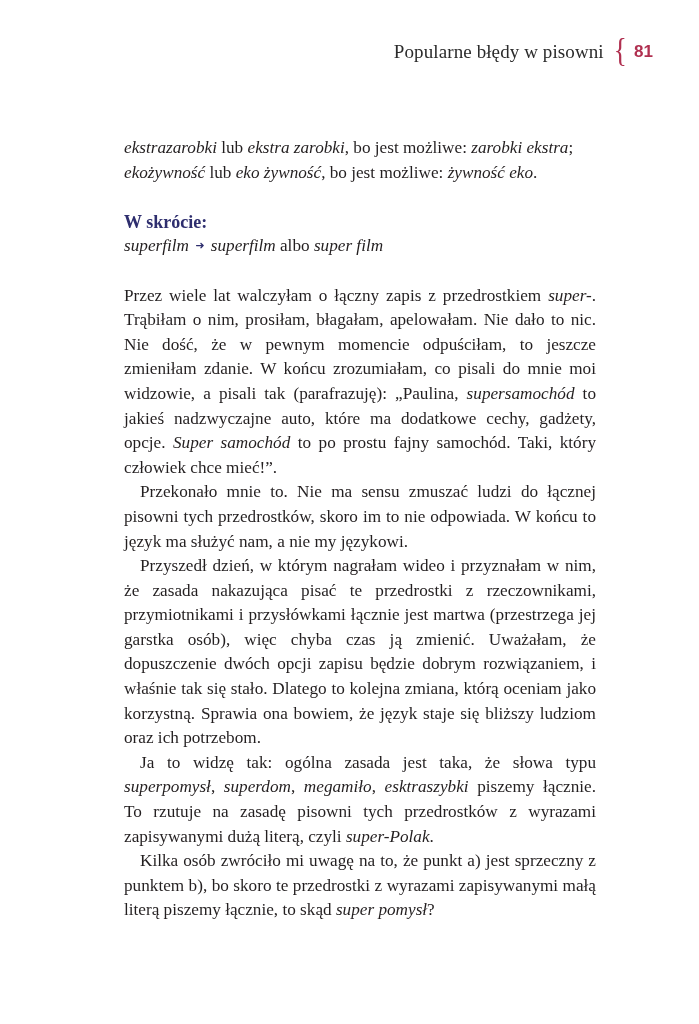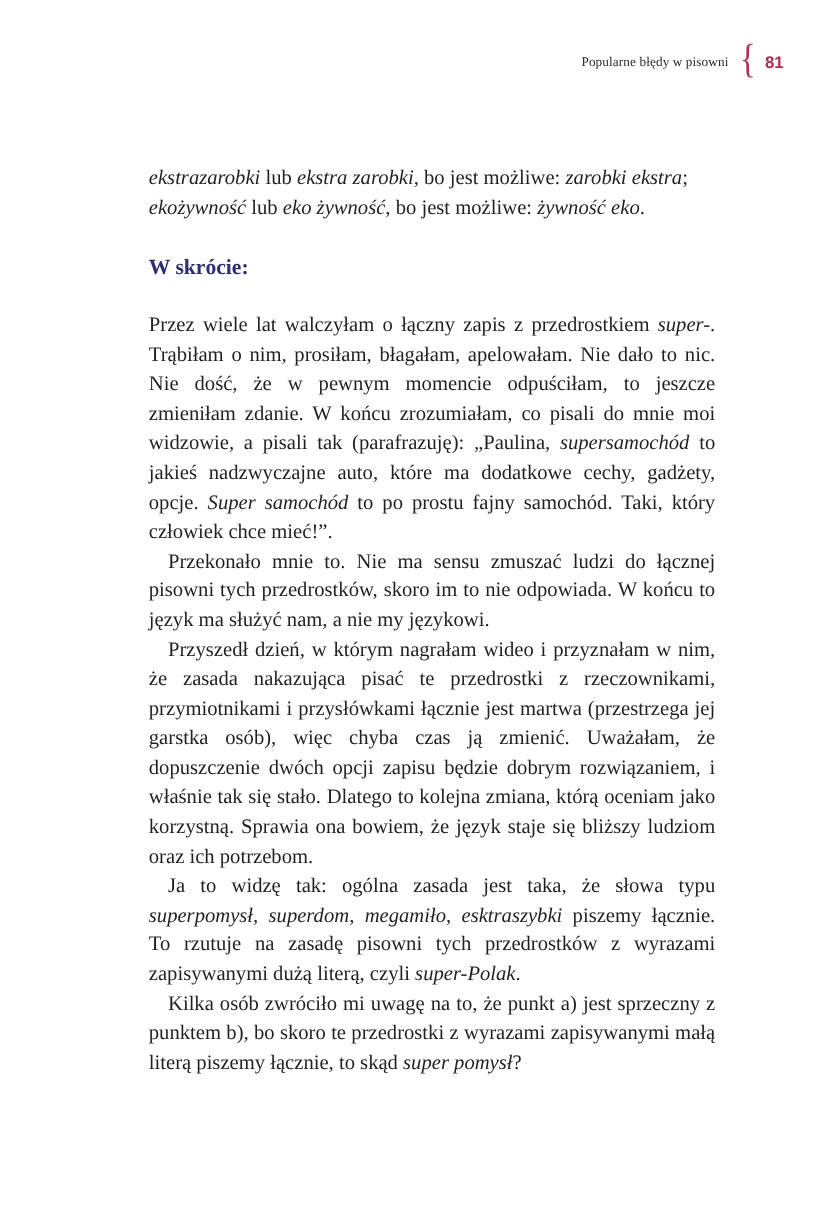--- a/index.html
+++ b/index.html
@@ -17,36 +17,36 @@
     }
     .running-header {
       position: absolute;
       top: 36px;
       right: 46px;
       display: flex;
       align-items: center;
       gap: 8px;
     }
     .running-title {
-      font-size: 11px;
+      font-size: 19px;
       color: #2b2b2b;
       letter-spacing: 0.1px;
     }
     .brace {
       font-family: "Liberation Serif", serif;
       font-size: 34px;
       color: #b03050;
       line-height: 1;
       transform: scaleX(0.8);
       margin-top: -3px;
     }
     .page-number {
       font-family: "Liberation Sans", "DejaVu Sans", sans-serif;
       font-weight: bold;
-      font-size: 14px;
+      font-size: 17px;
       color: #b03050;
       margin-left: -2px;
     }
     .content {
       position: absolute;
       top: 136px;
       left: 124px;
       width: 472px;
       font-size: 17.2px;
       line-height: 24.6px;
@@ -87,20 +87,25 @@
   <span class="page-number">81</span>
 </header>
 
 <main class="content">
   <p class="justify-last"><em>ekstrazarobki</em><span> lub </span><em>ekstra zarobki</em><span>, bo jest możliwe: </span><em>zarobki ekstra</em><span>;</span></p>
   <p class="justify-last"><em>ekożywność</em><span> lub </span><em>eko żywność</em><span>, bo jest możliwe: </span><em>żywność eko</em><span>.</span></p>
 
   <div class="gap"></div>
 
   <p class="section-head">W skrócie:</p>
+  <p class="justify-last">
+    <em>superfilm</em>
+    <span class="arrow">➜</span>
+    <em>superfilm</em><span> albo </span><em>super film</em>
+  </p>
 
   <div class="gap"></div>
 
   <p class="justify-last"><span>Przez wiele lat walczyłam o łączny zapis z przedrostkiem </span><em>super-</em><span>. Trąbiłam o nim, prosiłam, błagałam, apelowałam. Nie dało to nic. Nie dość, że w pewnym momencie odpuściłam, to jeszcze zmieniłam zdanie. W końcu zrozumiałam, co pisali do mnie moi widzowie, a pisali tak (parafrazuję): „Paulina, </span><em>supersamochód</em><span> to jakieś nadzwyczajne auto, które ma dodatkowe cechy, gadżety, opcje. </span><em>Super samochód</em><span> to po prostu fajny samochód. Taki, który człowiek chce mieć!”.</span></p>
   <p class="indent justify-last"><span>Przekonało mnie to. Nie ma sensu zmuszać ludzi do łącznej pisowni tych przedrostków, skoro im to nie odpowiada. W końcu to język ma służyć nam, a nie my językowi.</span></p>
   <p class="indent justify-last"><span>Przyszedł dzień, w którym nagrałam wideo i przyznałam w nim, że zasada nakazująca pisać te przedrostki z rzeczownikami, przymiotnikami i przysłówkami łącznie jest martwa (przestrzega jej garstka osób), więc chyba czas ją zmienić. Uważałam, że dopuszczenie dwóch opcji zapisu będzie dobrym rozwiązaniem, i właśnie tak się stało. Dlatego to kolejna zmiana, którą oceniam jako korzystną. Sprawia ona bowiem, że język staje się bliższy ludziom oraz ich potrzebom.</span></p>
   <p class="indent justify-last"><span>Ja to widzę tak: ogólna zasada jest taka, że słowa typu </span><em>superpomysł</em><span>, </span><em>superdom</em><span>, </span><em>megamiło</em><span>, </span><em>esktraszybki</em><span> piszemy łącznie. To rzutuje na zasadę pisowni tych przedrostków z wyrazami zapisywanymi dużą literą, czyli </span><em>super-Polak</em><span>.</span></p>
   <p class="indent justify-last"><span>Kilka osób zwróciło mi uwagę na to, że punkt a) jest sprzeczny z punktem b), bo skoro te przedrostki z wyrazami zapisywanymi małą literą piszemy łącznie, to skąd </span><em>super pomysł</em><span>?</span></p>
 </main>
 

